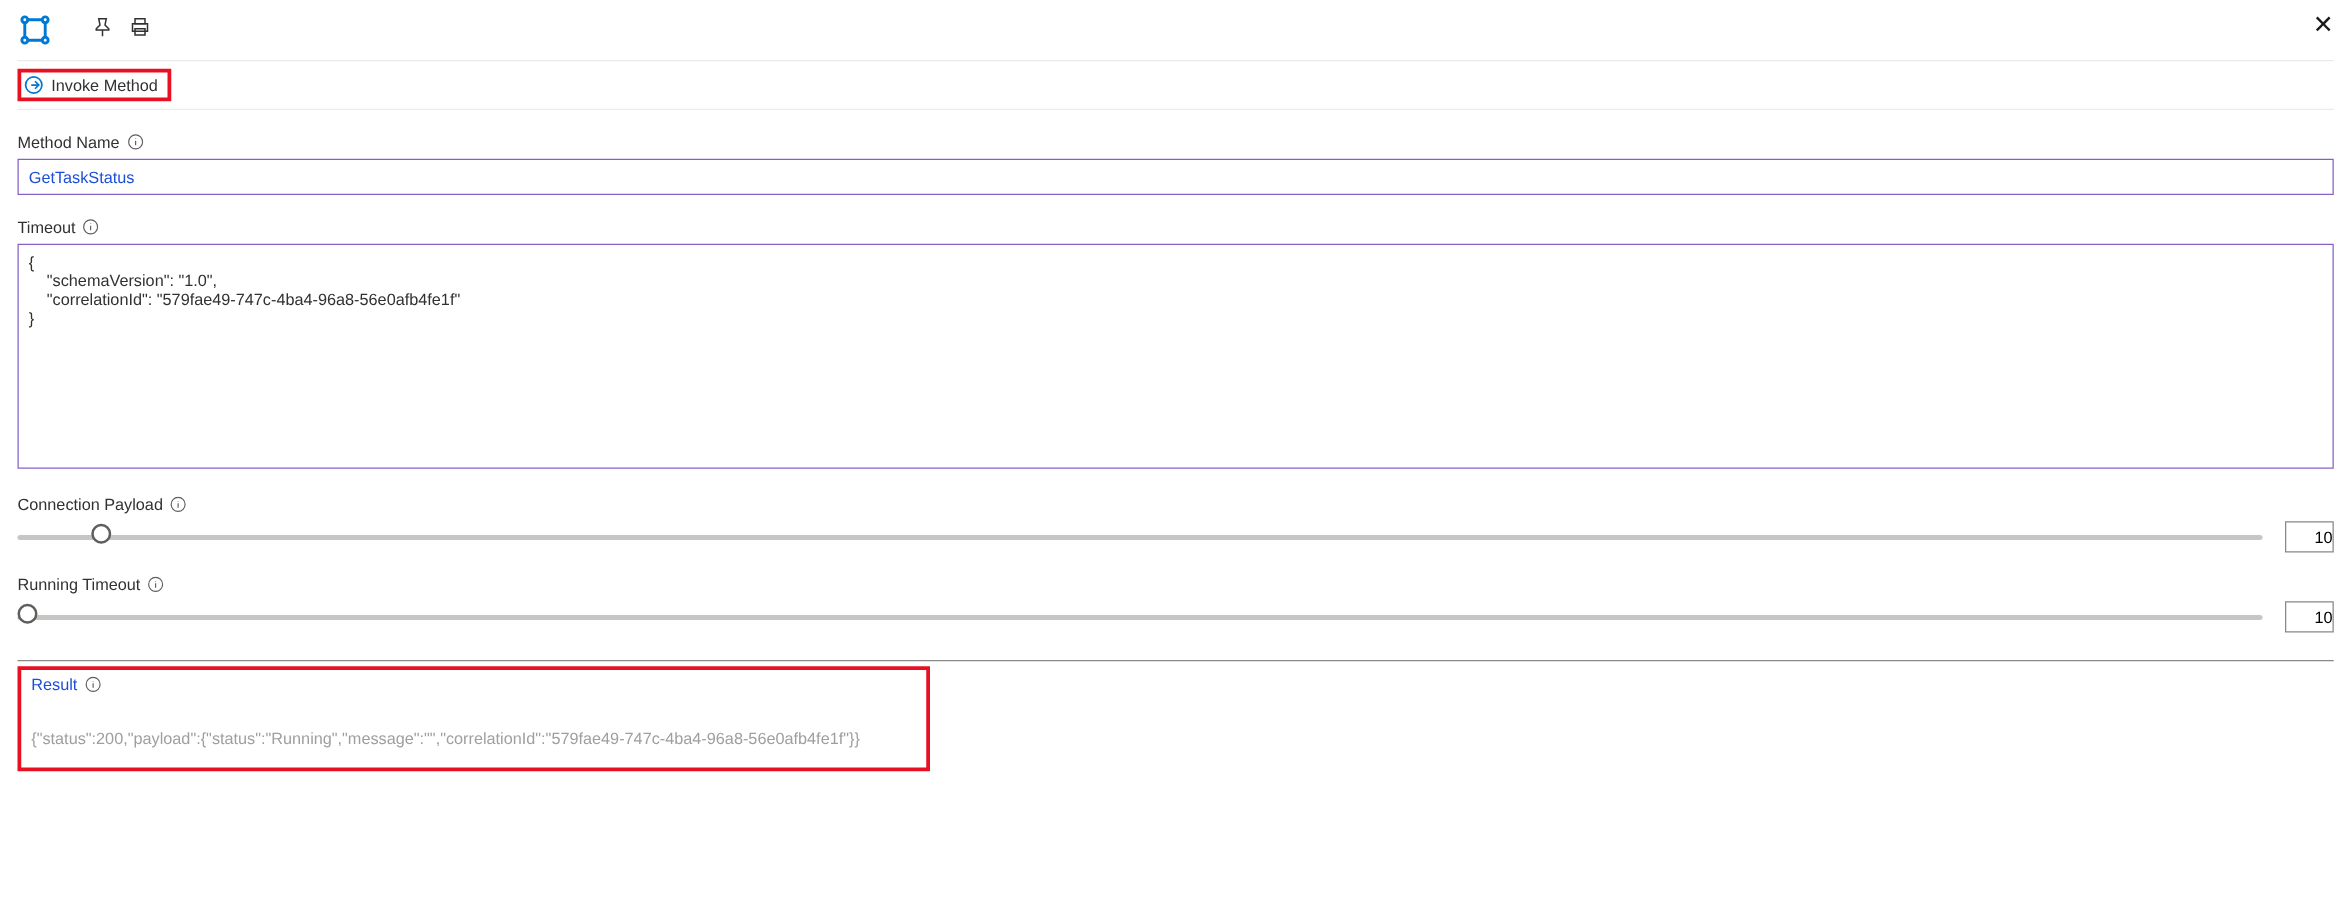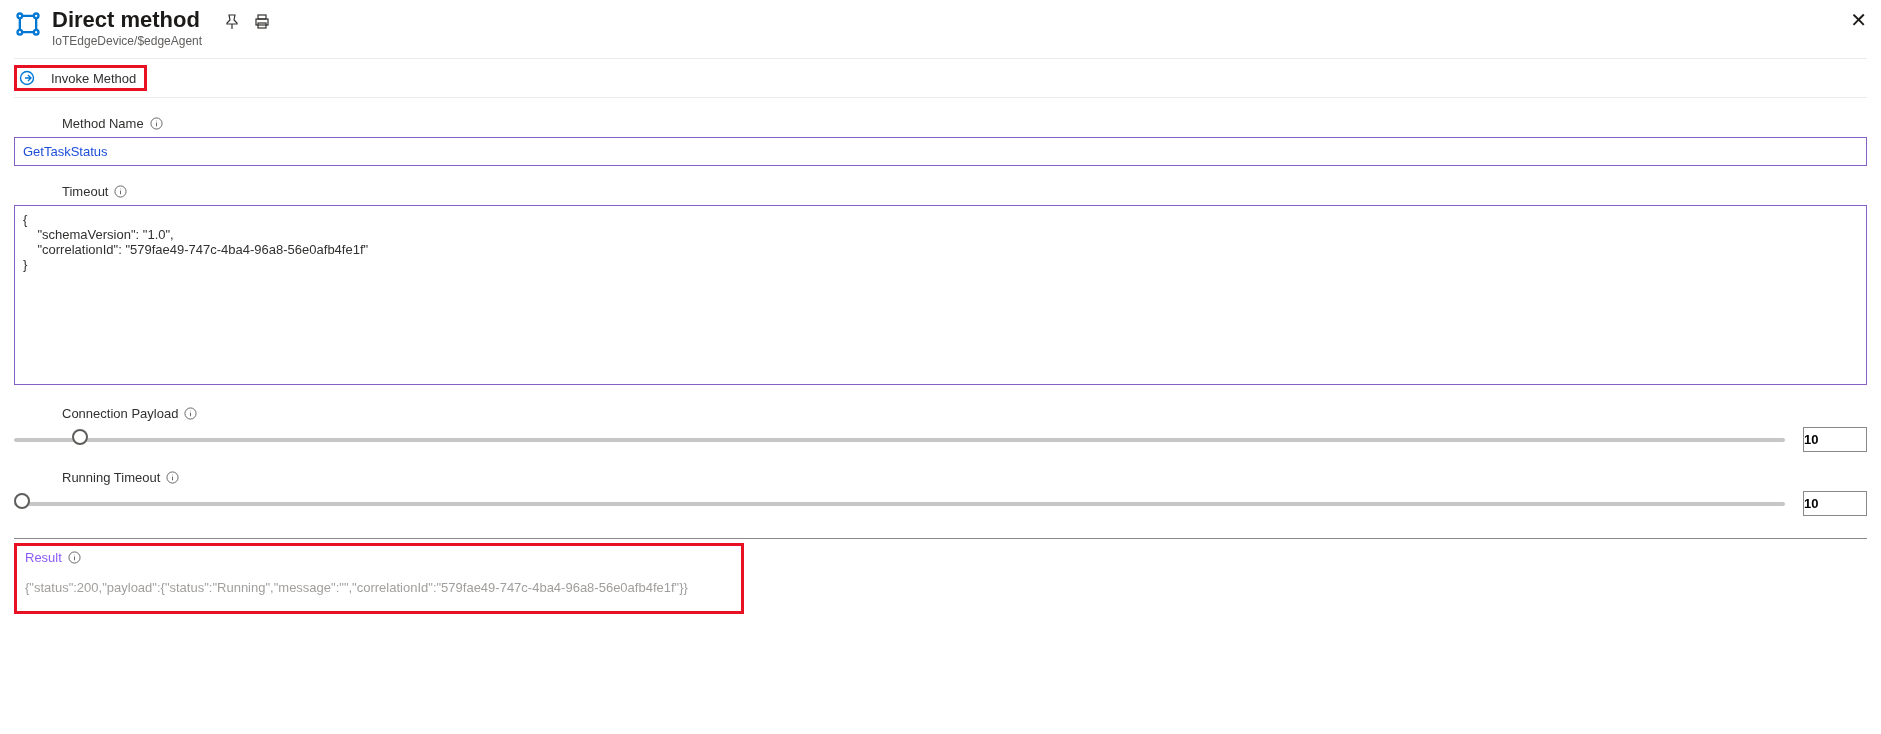--- a/index.html
+++ b/index.html
@@ -58,33 +58,32 @@
     border-bottom: 1px solid #edebe9;
     padding: 6px 0;
     margin-top: 6px;
     display: flex;
   }
   .invoke-wrap {
     border: 3px solid #e81123;
     padding: 2px 8px 2px 2px;
     display: inline-flex;
     align-items: center;
-    gap: 16px;
+    gap: 6px;
     cursor: pointer;
   }
   .invoke-icon { width:16px; height:16px; color:#0078d4; }
   .field-label {
     display: flex;
     align-items: center;
     gap: 6px;
     font-size: 13px;
     color: #323130;
     margin-top: 18px;
     margin-bottom: 6px;
-    margin-left: 48px;
   }
   .info-icon { width:13px; height:13px; color:#605e5c; }
   .text-input {
     width: 100%;
     border: 1px solid #8661c5;
     padding: 6px 8px;
     font-size: 13px;
     font-family: inherit;
     color: #1d4ed8;
   }
@@ -114,42 +113,41 @@
   }
   .slider-row input[type=range]::-webkit-slider-thumb {
     -webkit-appearance: none;
     width: 16px; height: 16px;
     background: #fff;
     border: 2px solid #605e5c;
     border-radius: 50%;
     margin-top: -6px;
   }
   .slider-val {
-    width: 64px;
+    width: 39px;
     border: 1px solid #8a8886;
-    text-align: left;
+    text-align: right;
     padding: 4px 0;
     font-size: 13px;
-    font-weight: bold;
   }
   .divider {
     border-top: 1px solid #8a8886;
     margin-top: 22px;
     margin-bottom: 4px;
   }
   .result-block {
     border: 3px solid #e81123;
     padding: 4px 8px 10px 8px;
     width: 730px;
   }
   .result-label-row {
     display: flex; align-items: center; gap: 6px;
     font-size: 13px;
-    color: #8b5cf6;
-    margin-bottom: 9px;
+    color: #1d4ed8;
+    margin-bottom: 22px;
   }
   .result-text-row { position: relative; }
   .result-text {
     font-size: 13px;
     color: #a19f9d;
     padding: 6px 0;
     display: block;
     font-family: inherit;
   }
 </style>
@@ -162,24 +160,20 @@
 <div class="header-row">
   <span class="service-icon">
     <svg viewBox="0 0 24 24" fill="none" stroke="currentColor" stroke-width="2">
       <circle cx="5" cy="5" r="2"></circle>
         <circle cx="19" cy="5" r="2"></circle>
       <circle cx="5" cy="19" r="2"></circle>
         <circle cx="19" cy="19" r="2"></circle>
       <path d="M7 5h10M5 7v10M19 7v10M7 19h10"></path>
     </svg>
   </span>
-  <div class="title-block">
-    <div class="page-title">Direct method</div>
-    <div class="subtitle">IoTEdgeDevice/$edgeAgent</div>
-  </div>
   <div class="title-actions">
     <span class="icon-btn" title="Pin">
       <svg viewBox="0 0 16 16" fill="none" stroke="currentColor" stroke-width="1.2">
         <path d="M5 1h6l-1 5 3 3v1H3v-1l3-3L5 1zM8 10v5"></path>
       </svg>
     </span>
     <span class="icon-btn" title="Print">
       <svg viewBox="0 0 16 16" fill="none" stroke="currentColor" stroke-width="1.2">
         <rect x="4" y="1" width="8" height="4"></rect>
           <rect x="2" y="5" width="12" height="6"></rect>

